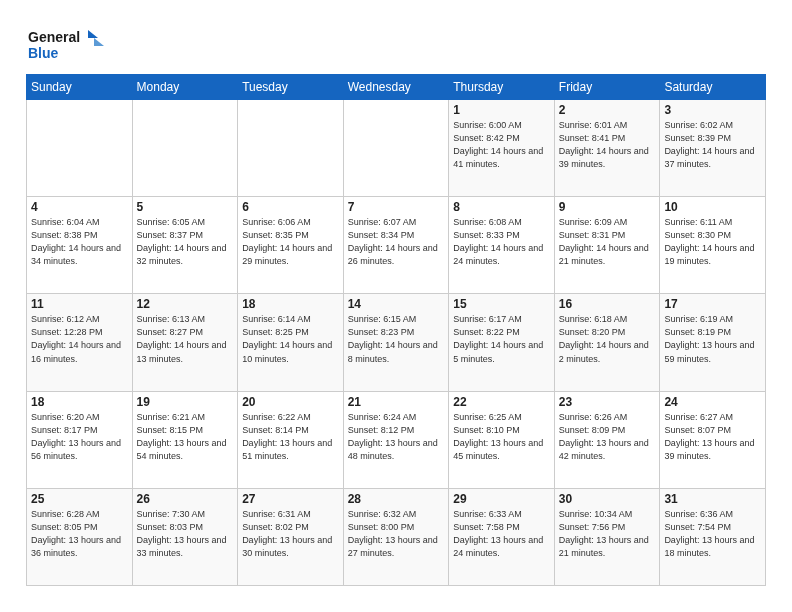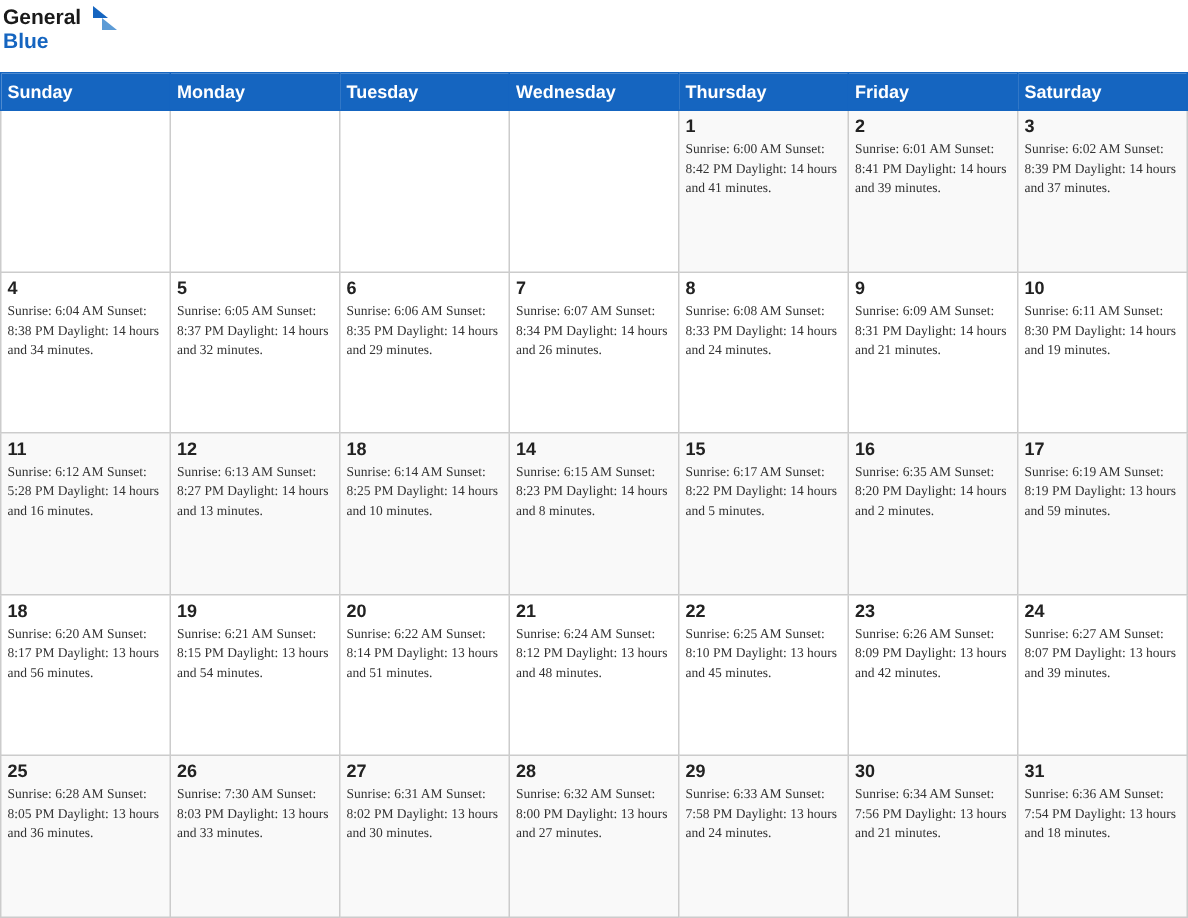--- a/index.html
+++ b/index.html
@@ -6,21 +6,21 @@
     body {
       font-family: Arial, sans-serif;
       background: #fff;
       width: 792px;
       height: 612px;
       overflow: hidden;
     }
     .page {
       width: 792px;
       height: 612px;
-      padding: 0;
+      padding: 26px;
       display: flex;
       flex-direction: column;
     }
     .header {
       display: flex;
       justify-content: space-between;
       align-items: flex-start;
       margin-bottom: 8px;
     }
     .logo {
@@ -48,21 +48,21 @@
       flex: 1;
       border: 1px solid #ccc;
       border-collapse: collapse;
       width: 100%;
       table-layout: fixed;
     }
     .calendar thead tr th {
       background-color: #1565c0;
       color: #fff;
       font-size: 12px;
-      font-weight: bold;
+      font-weight: normal;
       padding: 5px 4px;
       text-align: left;
       border: 1px solid #1565c0;
     }
     .calendar tbody tr td {
       vertical-align: top;
       border: 1px solid #ccc;
       padding: 3px 4px;
       font-size: 9.5px;
       color: #222;
@@ -78,21 +78,20 @@
     .day-number {
       font-size: 12px;
       font-weight: bold;
       display: block;
       margin-bottom: 2px;
     }
     .day-info {
       font-size: 9px;
       line-height: 1.45;
       color: #333;
-      font-family: Liberation Serif, serif;
     }
     .empty {
       background: #fff !important;
     }
   </style>
 </head>
 <body>
 
 <div class="page">
   <div class="header">
@@ -198,21 +197,21 @@
             <div class="day-info">Sunrise: 6:11 AM
 Sunset: 8:30 PM
 Daylight: 14 hours
 and 19 minutes.</div>
           </td>
         </tr>
         <tr>
           <td>
             <span class="day-number">11</span>
             <div class="day-info">Sunrise: 6:12 AM
-Sunset: 5:28 PM
+Sunset: 12:28 PM
 Daylight: 14 hours
 and 16 minutes.</div>
           </td>
           <td>
             <span class="day-number">12</span>
             <div class="day-info">Sunrise: 6:13 AM
 Sunset: 8:27 PM
 Daylight: 14 hours
 and 13 minutes.</div>
           </td>
@@ -232,21 +231,21 @@
           </td>
           <td>
             <span class="day-number">15</span>
             <div class="day-info">Sunrise: 6:17 AM
 Sunset: 8:22 PM
 Daylight: 14 hours
 and 5 minutes.</div>
           </td>
           <td>
             <span class="day-number">16</span>
-            <div class="day-info">Sunrise: 6:35 AM
+            <div class="day-info">Sunrise: 6:18 AM
 Sunset: 8:20 PM
 Daylight: 14 hours
 and 2 minutes.</div>
           </td>
           <td>
             <span class="day-number">17</span>
             <div class="day-info">Sunrise: 6:19 AM
 Sunset: 8:19 PM
 Daylight: 13 hours
 and 59 minutes.</div>
@@ -334,21 +333,21 @@
           </td>
           <td>
             <span class="day-number">29</span>
             <div class="day-info">Sunrise: 6:33 AM
 Sunset: 7:58 PM
 Daylight: 13 hours
 and 24 minutes.</div>
           </td>
           <td>
             <span class="day-number">30</span>
-            <div class="day-info">Sunrise: 6:34 AM
+            <div class="day-info">Sunrise: 10:34 AM
 Sunset: 7:56 PM
 Daylight: 13 hours
 and 21 minutes.</div>
           </td>
           <td>
             <span class="day-number">31</span>
             <div class="day-info">Sunrise: 6:36 AM
 Sunset: 7:54 PM
 Daylight: 13 hours
 and 18 minutes.</div>

